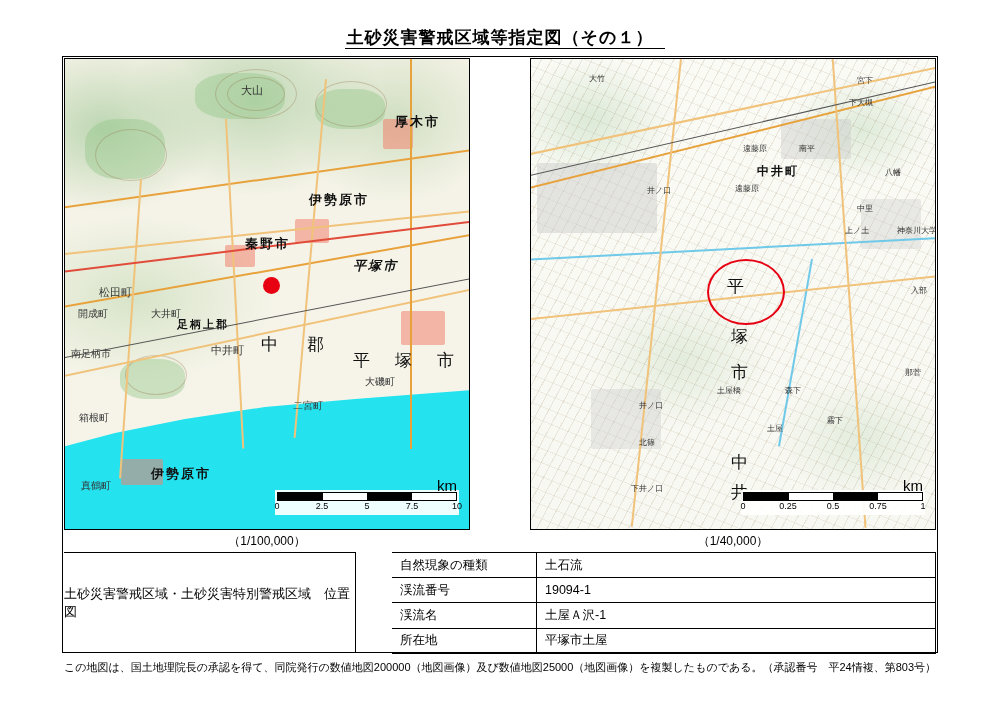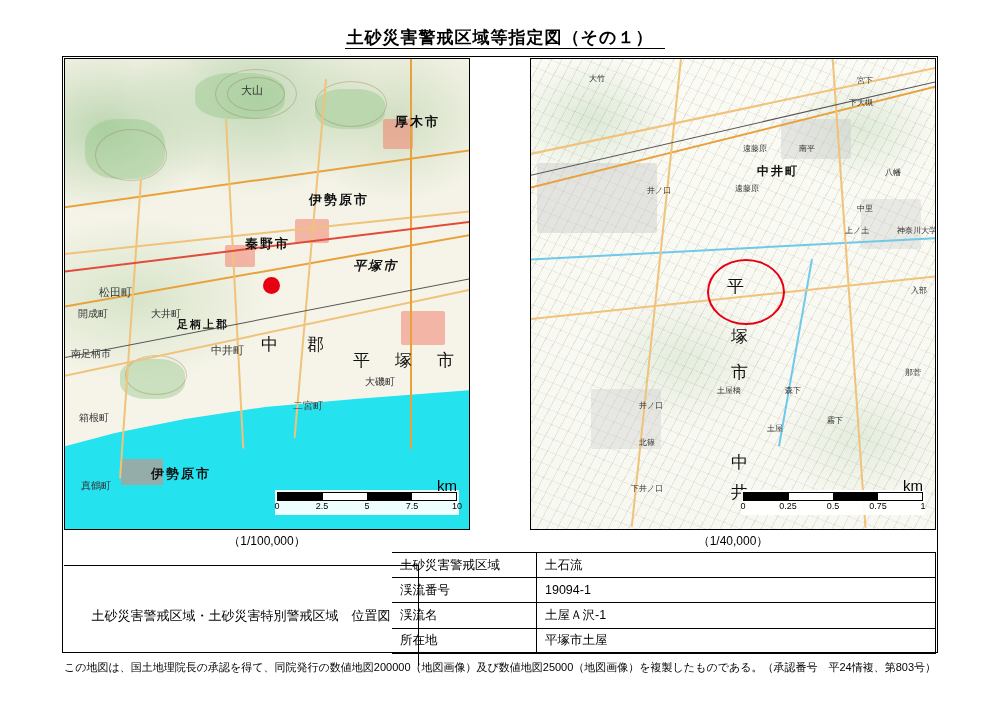--- a/index.html
+++ b/index.html
@@ -197,22 +197,22 @@
   .info-area {
     position: absolute;
     left: 64px;
     top: 552px;
     width: 872px;
     height: 101px;
     box-sizing: border-box;
   }
   .info-left {
     position: absolute;
-    left: 0; top: 13px;
-    width: 355px;
+    left: 0; top: 0;
+    width: 292px;
     height: 101px;
     border-top: 1px solid #000;
     border-right: 1px solid #000;
     box-sizing: border-box;
     display: flex;
     align-items: center;
     justify-content: center;
     font-size: 13px;
   }
   .info-table {
@@ -417,21 +417,21 @@
     </div>
   </div>
 
   <div class="map-caption" id="caption-right">（1/40,000）</div>
 
   <div class="info-area">
     <div class="info-left">土砂災害警戒区域・土砂災害特別警戒区域　位置図</div>
     <table class="info-table">
       <tbody>
           <tr>
-        <td>土砂災害警戒区域</td>
+        <td>自然現象の種類</td>
         <td>土石流</td>
       </tr>
       <tr>
         <td>渓流番号</td>
         <td>19094-1</td>
       </tr>
       <tr>
         <td>渓流名</td>
         <td>土屋Ａ沢-1</td>
       </tr>

